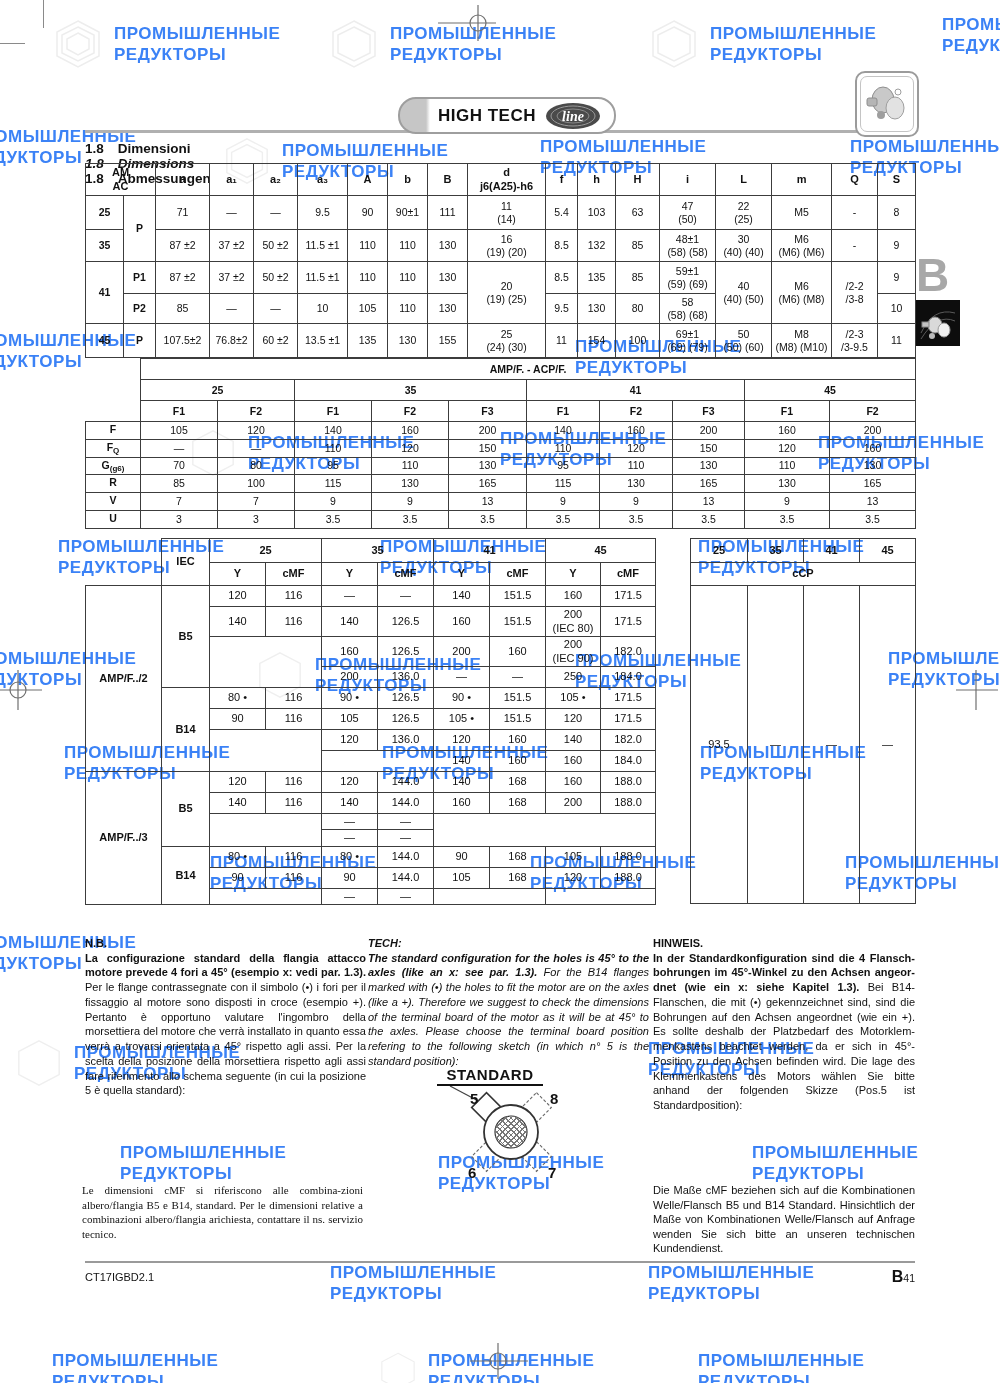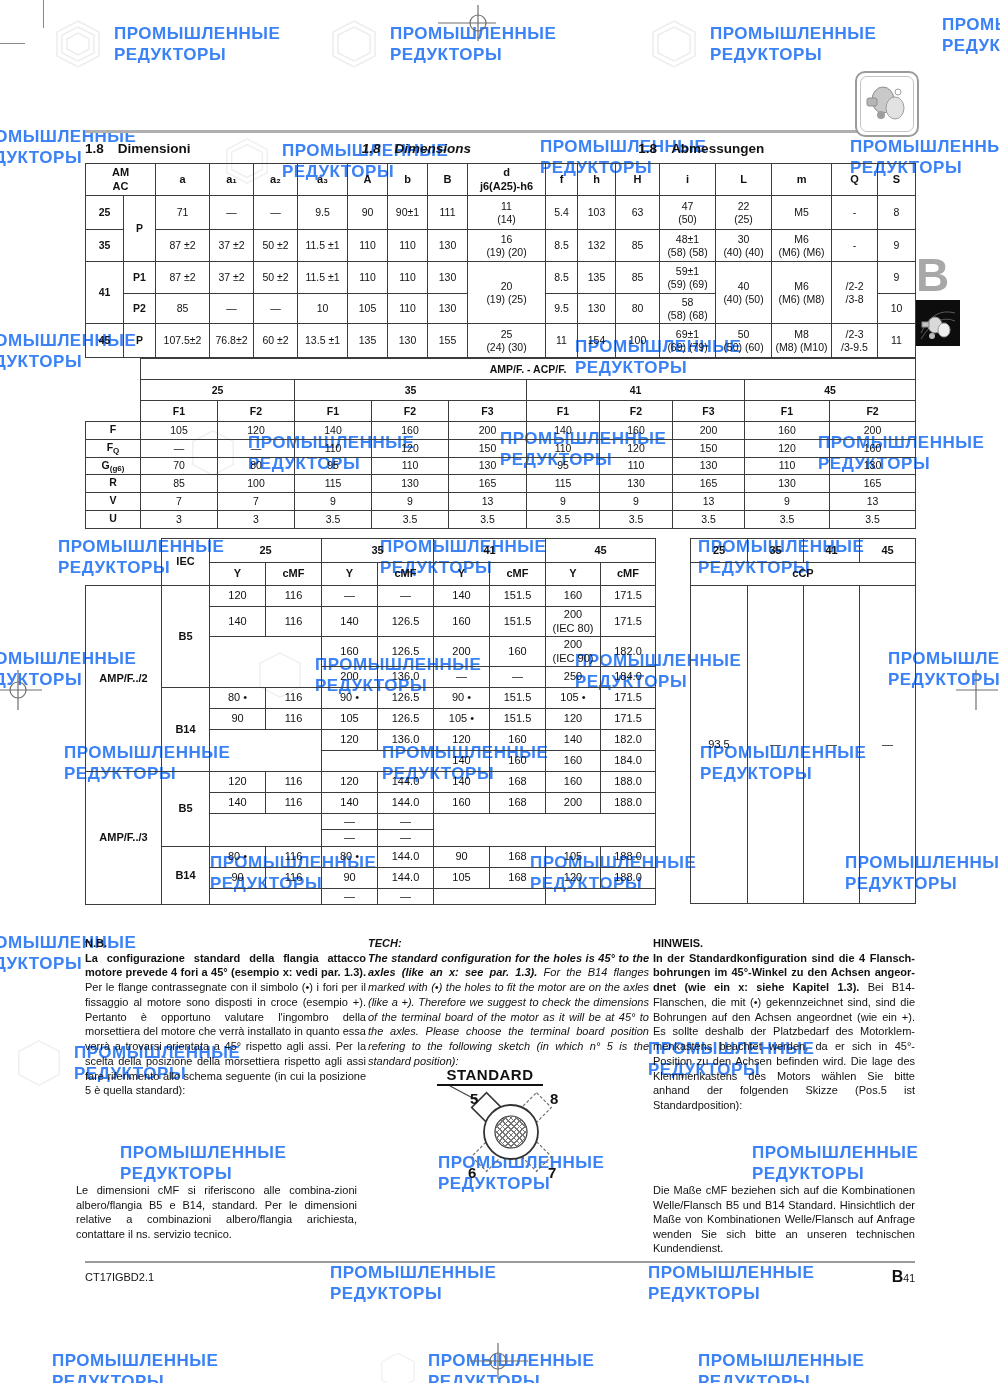--- a/index.html
+++ b/index.html
@@ -10,21 +10,21 @@
   .wm{position:absolute;display:flex;align-items:center;gap:10px;color:#3b82f6;
       font-weight:bold;z-index:0;pointer-events:none;white-space:nowrap;}
   .wm .tx{font-size:17px;line-height:1.25;letter-spacing:.5px;}
   .wm svg{flex:0 0 auto;}
   
   .grayband{position:absolute;left:85px;top:130px;width:830px;height:3px;background:#b0b0b0;z-index:1;}
   .pill{position:absolute;left:398px;top:97px;width:214px;height:33px;border:2px solid #9e9e9e;
         border-radius:18px;background:linear-gradient(to right,#c6c6c6 0 26px,#ffffff 30px);
         display:flex;align-items:center;z-index:2;}
   .pill .brand{font-weight:bold;font-size:17px;letter-spacing:.5px;margin-left:38px;}
-  .sec-titles{position:absolute;left:85px;top:141px;width:830px;display:flex;z-index:2;font-size:13.5px;font-weight:bold;}
+  .sec-titles{position:absolute;left:85px;top:141px;width:830px;display:flex;z-index:2;font-size:13.5px;font-weight:bold;flex-direction:column;}
   .sec{width:285px;display:flex;gap:14px;}
   .sec.it2{font-style:italic;}
   .logo-box{position:absolute;left:855px;top:71px;width:60px;height:62px;border:2px solid #9b9b9b;
             border-radius:10px;background:#fff;z-index:2;display:flex;align-items:center;justify-content:center;}
   .logo-box .inner{width:52px;height:54px;border:1px solid #c4c4c4;border-radius:7px;display:flex;align-items:center;justify-content:center;}
   
   .side-b{position:absolute;left:916px;top:252px;font-size:46px;font-weight:bold;color:#a8a8a8;z-index:2;line-height:1;}
   .side-box{position:absolute;left:916px;top:300px;width:44px;height:46px;background:#0d0d0d;z-index:2;
             display:flex;align-items:center;justify-content:center;}
   
@@ -256,20 +256,29 @@
     </svg>
   <svg class="mark" style="left:470px;top:1340px;" width="60" height="43" viewBox="0 0 60 43">
       <g stroke="#6f6f6f" stroke-width="1.2" fill="none">
         <line x1="0" y1="21" x2="58" y2="21"></line>
         <line x1="28" y1="3" x2="28" y2="39"></line>
         <circle cx="28" cy="21" r="8"></circle>
       </g>
     </svg>
 
   <div class="grayband"></div>
+  <div class="pill">
+    <span class="brand">HIGH TECH</span>
+    <svg width="58" height="28" viewBox="0 0 58 28" style="margin-left:8px;">
+      <ellipse cx="29" cy="14" rx="27" ry="13" fill="#4a4a4a"></ellipse>
+      <ellipse cx="29" cy="14" rx="22" ry="10" fill="none" stroke="#9a9a9a" stroke-width="1"></ellipse>
+      <ellipse cx="29" cy="14" rx="16" ry="7" fill="none" stroke="#8a8a8a" stroke-width="1"></ellipse>
+      <text x="29" y="19" text-anchor="middle" font-size="14" font-style="italic" font-weight="bold" fill="#ffffff" font-family="Liberation Serif, serif">line</text>
+    </svg>
+  </div>
   <div class="logo-box">
     <div class="inner">
       <svg width="44" height="44" viewBox="0 0 44 44">
         <ellipse cx="18" cy="18" rx="11" ry="13" fill="#c9c9c9" stroke="#8e8e8e"></ellipse>
         <ellipse cx="30" cy="26" rx="9" ry="11" fill="#e2e2e2" stroke="#9e9e9e"></ellipse>
         <rect x="2" y="16" width="10" height="8" rx="2" fill="#b5b5b5" stroke="#8e8e8e"></rect>
         <circle cx="33" cy="10" r="3" fill="none" stroke="#9e9e9e"></circle>
         <circle cx="16" cy="33" r="4" fill="#9e9e9e"></circle>
       </svg>
     </div>
@@ -808,21 +817,21 @@
     <circle cx="71" cy="46" r="27" fill="#fff" stroke="#333" stroke-width="1.8"></circle>
     <circle cx="71" cy="46" r="16" fill="none" stroke="#333" stroke-width="1.2"></circle>
 
     <text x="30" y="18" font-size="15" font-weight="bold" fill="#111" font-family="Liberation Sans, sans-serif">5</text>
     <text x="110" y="18" font-size="15" font-weight="bold" fill="#111" font-family="Liberation Sans, sans-serif">8</text>
     <text x="28" y="92" font-size="15" font-weight="bold" fill="#111" font-family="Liberation Sans, sans-serif">6</text>
     <text x="108" y="92" font-size="15" font-weight="bold" fill="#111" font-family="Liberation Sans, sans-serif">7</text>
   </svg>
   <div class="hatch"></div>
 
-  <div class="para" style="left:76px;top:1183px;">Le dimensioni cMF si riferiscono alle combina-zioni albero/flangia B5 e B14, standard. Per le dimensioni relative a combinazioni albero/flangia arichiesta, contattare il ns. servizio tecnico.</div>
+  <div class="para" style="left:82px;top:1183px;font-family:Liberation Serif, serif;">Le dimensioni cMF si riferiscono alle combina-zioni albero/flangia B5 e B14, standard. Per le dimensioni relative a combinazioni albero/flangia arichiesta, contattare il ns. servizio tecnico.</div>
   <div class="para" style="left:653px;top:1183px;width:262px;">Die Maße cMF beziehen sich auf die Kombinationen Welle/Flansch B5 und B14 Standard. Hinsichtlich der Maße von Kombinationen Welle/Flansch auf Anfrage wenden Sie sich bitte an unseren technischen Kundendienst.</div>
 
   <div class="footrule"></div>
   <div class="doccode">CT17IGBD2.1</div>
   <div class="pageno">
     <span class="b">B</span><span class="n">41</span>
   </div>
 
 </div>
 

